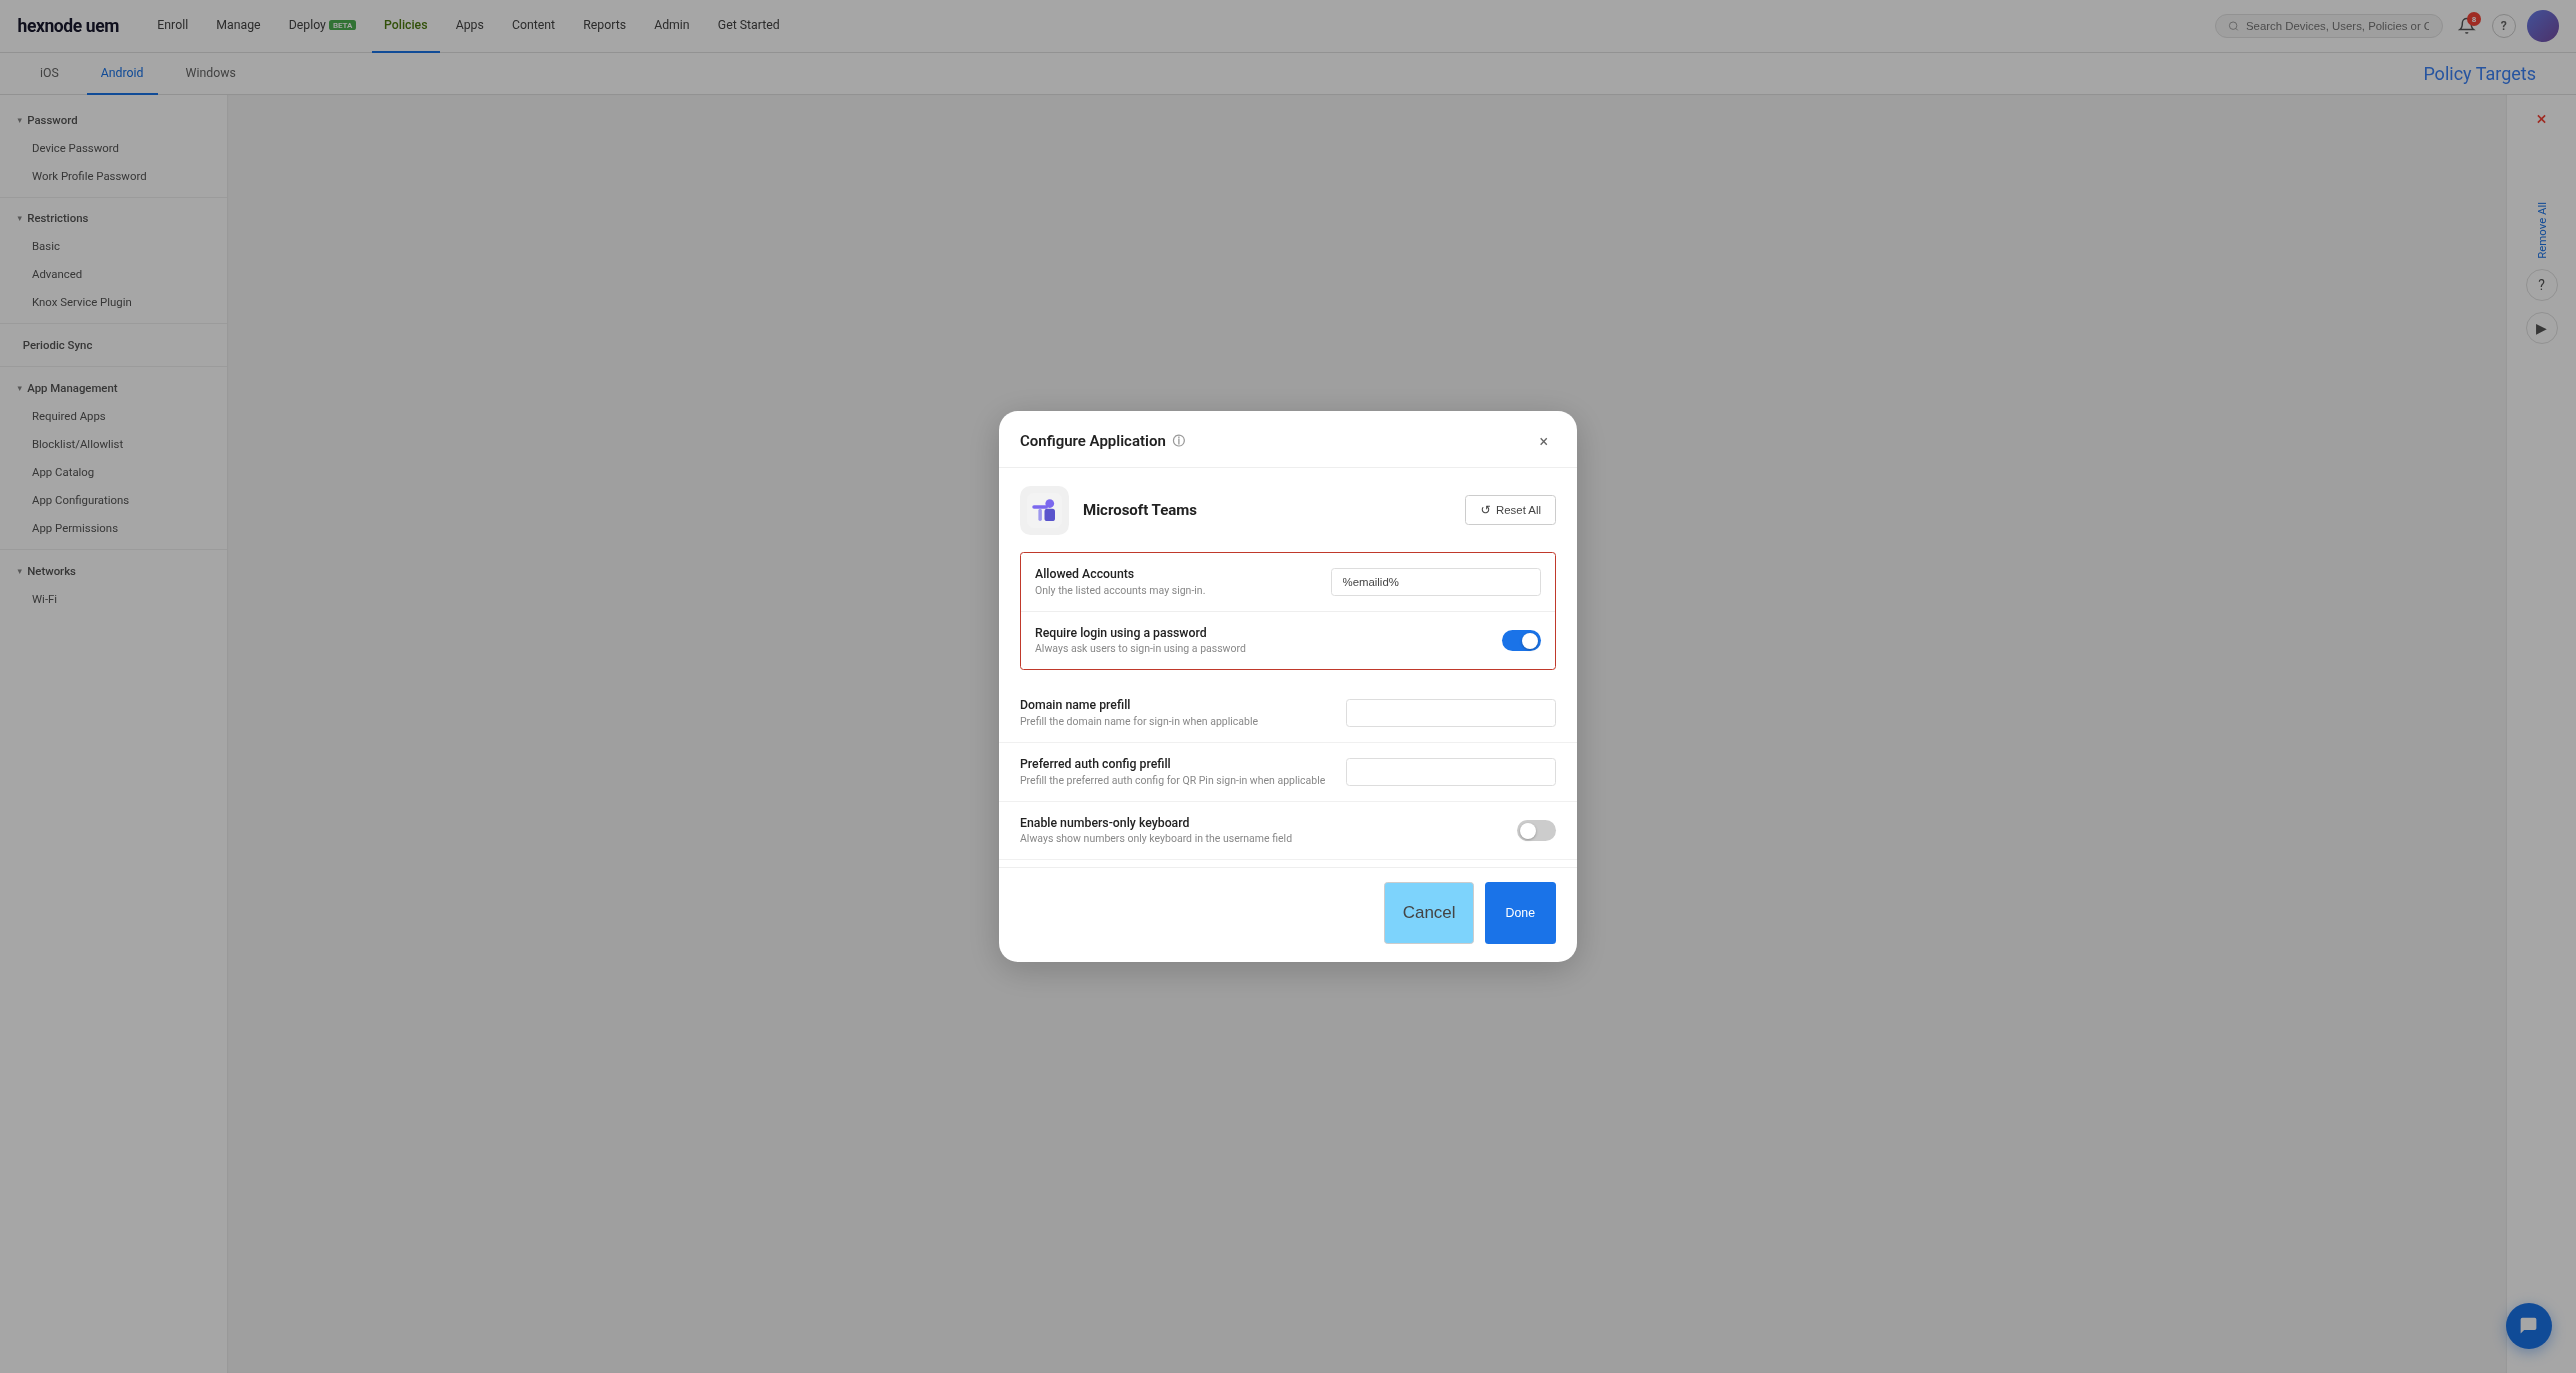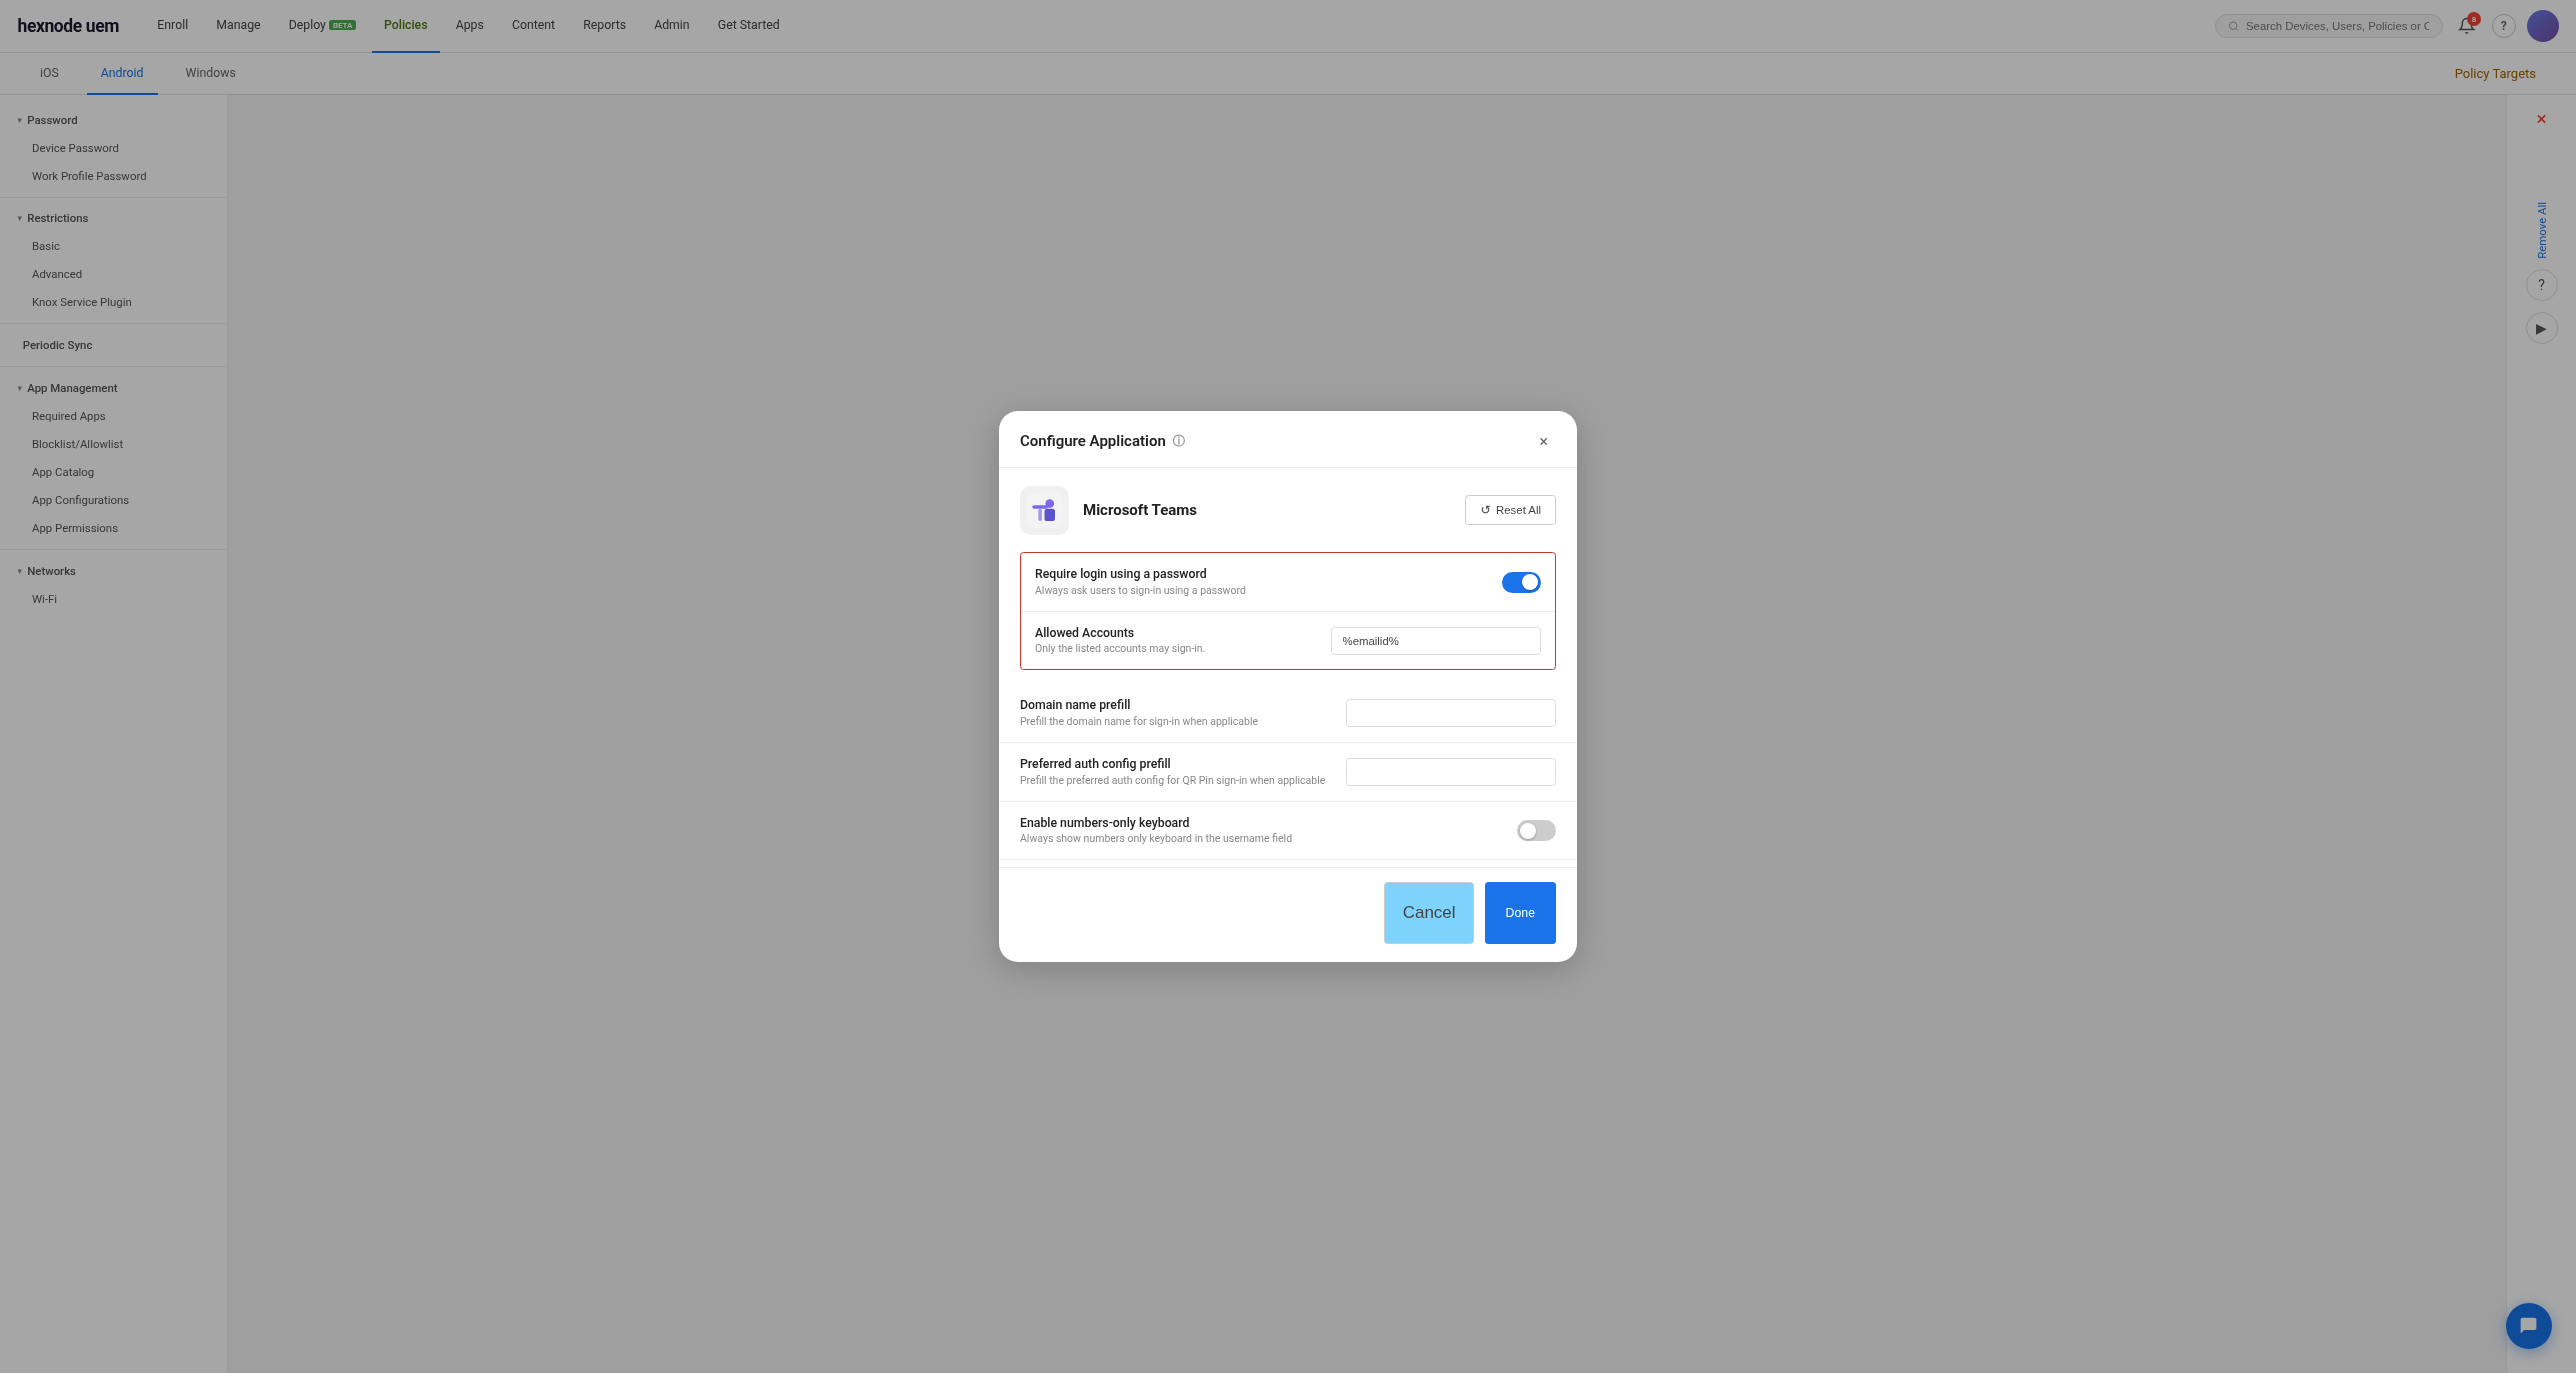--- a/index.html
+++ b/index.html
@@ -136,23 +136,23 @@
       display: flex;
       align-items: center;
     }
     .sub-tab.active { color: #1a73e8; border-bottom-color: #1a73e8; }
     .sub-tabs-right {
       margin-left: auto;
       display: flex;
       gap: 14px;
     }
     .sub-tab-link {
-      color: #a16207;
-      cursor: pointer;
-      font-size: 13px;
+      color: #3b82f6;
+      cursor: pointer;
+      font-size: 18px;
       padding: 7px 14px;
       height: 42px;
       display: flex;
       align-items: center;
     }
 
     
     .main-layout {
       display: flex;
       height: calc(100vh - 95px);
@@ -587,36 +587,36 @@
       <button class="reset-btn">
         <span style="font-size:12.3px;">↺</span>
         <span>Reset All</span>
       </button>
     </div>
 
     <div class="config-section">
 
       <div class="config-row">
         <div>
+          <div class="config-label">Allowed Accounts</div>
+          <div class="config-desc">Only the listed accounts may sign-in.</div>
+        </div>
+        <input class="config-input" type="text" value="%emailid%" style="">
+      </div>
+
+      <div class="config-row">
+        <div>
           <div class="config-label">Require login using a password</div>
           <div class="config-desc">Always ask users to sign-in using a password</div>
         </div>
         <label class="toggle">
           <div class="toggle-track on">
             <div class="toggle-thumb"></div>
           </div>
         </label>
-      </div>
-
-      <div class="config-row">
-        <div>
-          <div class="config-label">Allowed Accounts</div>
-          <div class="config-desc">Only the listed accounts may sign-in.</div>
-        </div>
-        <input class="config-input" type="text" value="%emailid%" style="">
       </div>
     </div>
 
     <div class="config-row-plain">
       <div>
         <div class="config-label">Domain name prefill</div>
         <div class="config-desc">Prefill the domain name for sign-in when applicable</div>
       </div>
       <input class="config-input" type="text" value="" style="">
     </div>

